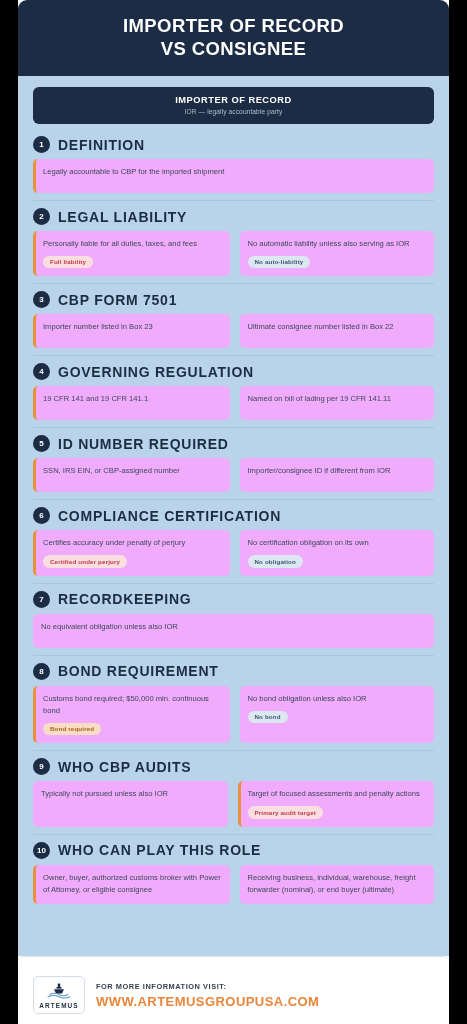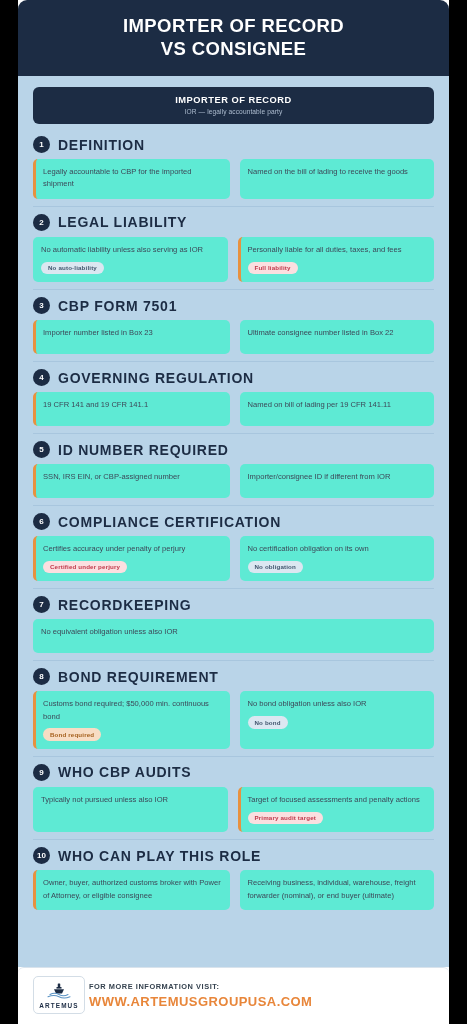--- a/index.html
+++ b/index.html
@@ -111,21 +111,21 @@
     font-size: 14px;
     font-weight: bold;
     letter-spacing: 0.75px;
     text-transform: uppercase;
   }
 
   .cells { display: flex; gap: 10px; align-items: stretch; }
 
   .cell {
     flex: 1;
-    background: #5eead4;
+    background: #f0abfc;
     border-radius: 5px;
     padding: 7px 8px 8px 8px;
     min-height: 34px;
   }
   .cell.ior {
     border-left: 3px solid #e8913f;
     padding-left: 7px;
   }
   .cell-text {
     color: #3c4858;
@@ -144,24 +144,24 @@
   }
   .badge.red    { background: #fbdfe0; color: #c0394a; }
   .badge.amber  { background: #fbe8c2; color: #9a6a16; }
   .badge.orange { background: #f8ddc4; color: #a5601d; }
   .badge.slate  { background: #dbe7f1; color: #41566e; }
 
   
   .footer {
     background: #ffffff;
     border-top: 1px solid #d9e3ec;
-    padding: 8px 15px 10px;
+    padding: 19px 15px 10px;
     display: flex;
     align-items: center;
-    gap: 4px;
+    gap: 11px;
     border-radius: 6px;
   }
   .logo-box {
     width: 52px;
     height: 38px;
     flex: 0 0 52px;
     border: 1px solid #d3dde6;
     border-radius: 5px;
     background: #ffffff;
     display: flex;
@@ -218,39 +218,35 @@
           <div class="row">
     <div class="row-head">
       <div class="row-num">1</div>
       <div class="row-title">DEFINITION</div>
     </div>
     <div class="cells">
       <div class="cell ior">
         <div class="cell-text">Legally accountable to CBP for the imported shipment</div>
 
       </div>
-      <div class="cell ">
-        <div class="cell-text">Named on the bill of lading to receive the goods</div>
-
-      </div>
     </div>
           </div>
           <div class="row">
     <div class="row-head">
       <div class="row-num">2</div>
       <div class="row-title">LEGAL LIABILITY</div>
     </div>
     <div class="cells">
+      <div class="cell ior">
+        <div class="cell-text">Personally liable for all duties, taxes, and fees</div>
+        <span class="badge red">Full liability</span>
+      </div>
       <div class="cell ">
         <div class="cell-text">No automatic liability unless also serving as IOR</div>
         <span class="badge slate">No auto-liability</span>
-      </div>
-      <div class="cell ior">
-        <div class="cell-text">Personally liable for all duties, taxes, and fees</div>
-        <span class="badge red">Full liability</span>
       </div>
     </div>
           </div>
           <div class="row">
     <div class="row-head">
       <div class="row-num">3</div>
       <div class="row-title">CBP FORM 7501</div>
     </div>
     <div class="cells">
       <div class="cell ior">

